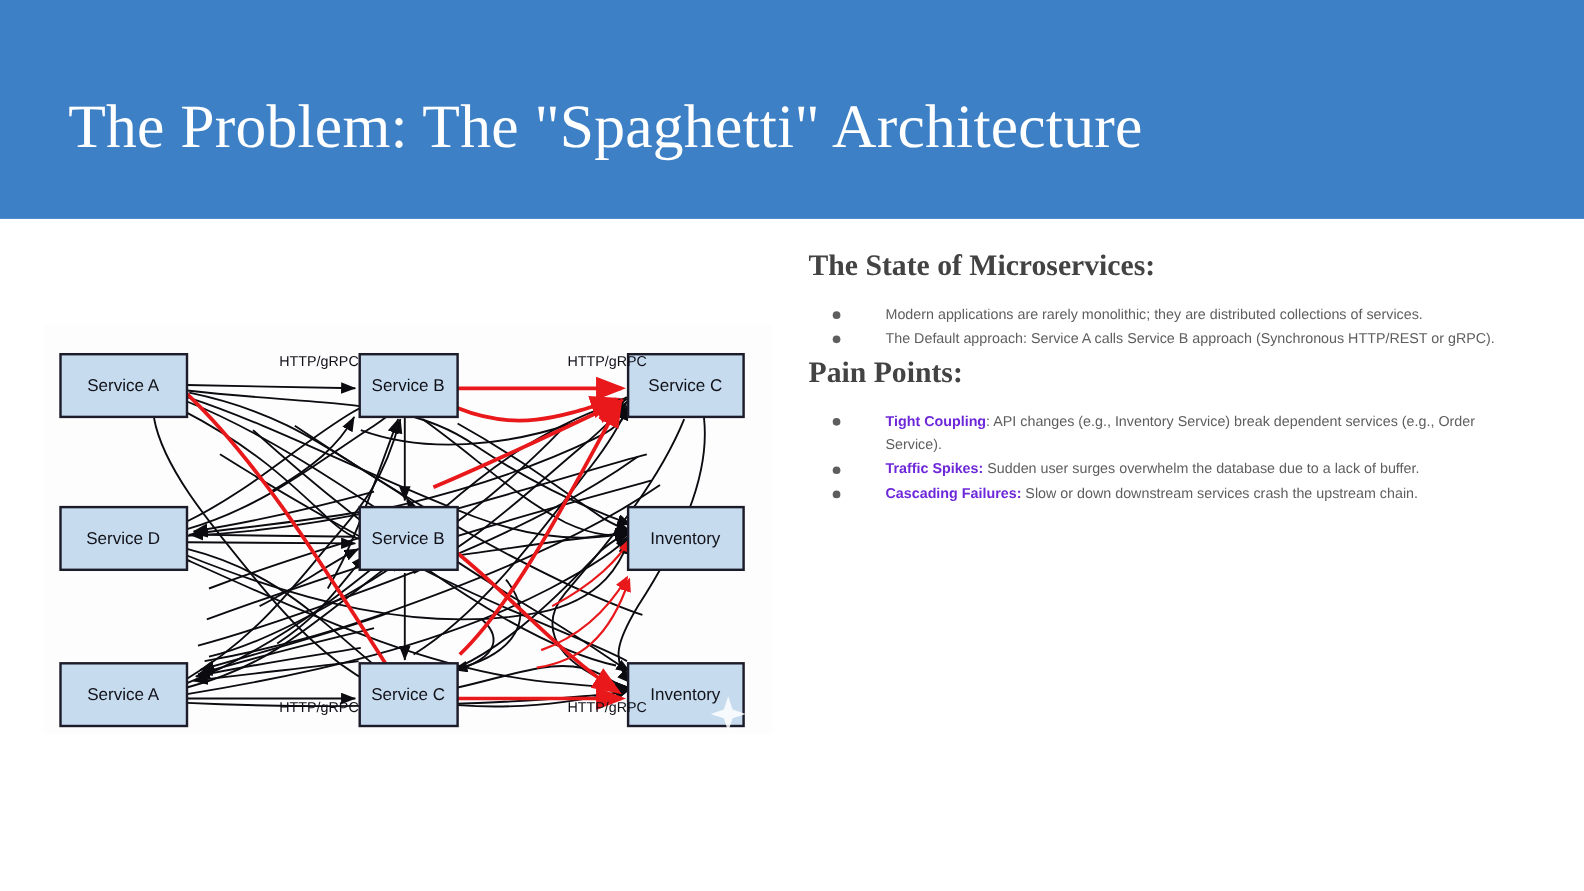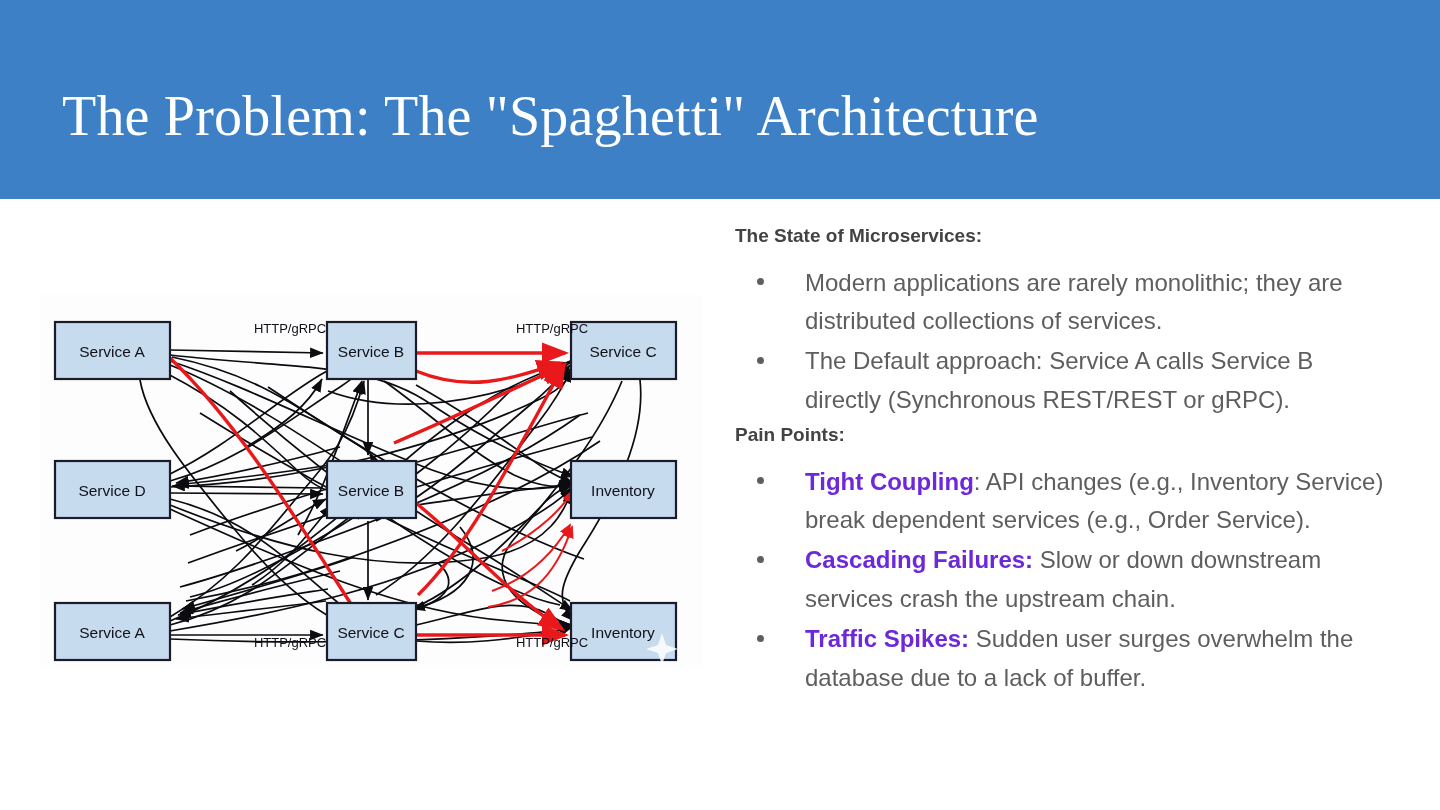--- a/index.html
+++ b/index.html
@@ -90,37 +90,38 @@
   .sparkle { fill: #ffffff; opacity: 0.85; }
 
   
   .content-col {
     position: absolute;
     left: 735px;
     top: 222px;
     width: 660px;
   }
   .section-head {
-    font-size: 19px;
+    font-size: 27px;
     font-weight: bold;
     color: #434343;
     line-height: 1.45;
     margin: 0 0 14px 0;
+    font-family: Liberation Serif, serif;
   }
   .section-head.second {
   }
   .bullet-list {
     list-style: none;
     margin: 0;
     padding: 0;
   }
   .bullet-item {
     position: relative;
     padding-left: 70px;
-    font-size: 24px;
+    font-size: 13px;
     line-height: 1.62;
     color: #5e5e5e;
     margin-bottom: 1px;
   }
   .bullet-item .dot {
     position: absolute;
     left: 22px;
     top: 0.62em;
     width: 7px;
     height: 7px;
@@ -298,36 +299,36 @@
 
     <div class="section-head">The State of Microservices:</div>
 
     <ul class="bullet-list">
       <li class="bullet-item">
         <span class="dot"></span>
         <span>Modern applications are rarely monolithic; they are distributed collections of services.</span>
       </li>
       <li class="bullet-item">
         <span class="dot"></span>
-        <span>The Default approach: Service A calls Service B directly (Synchronous REST/REST or gRPC).</span>
+        <span>The Default approach: Service A calls Service B approach (Synchronous HTTP/REST or gRPC).</span>
       </li>
     </ul>
 
     <div class="section-head second">Pain Points:</div>
 
     <ul class="bullet-list">
       <li class="bullet-item">
         <span class="dot"></span>
         <b>Tight Coupling</b><span>: API changes (e.g., Inventory Service) break dependent services (e.g., Order Service).</span>
       </li>
       <li class="bullet-item">
         <span class="dot"></span>
+        <b>Traffic Spikes:</b><span> Sudden user surges overwhelm the database due to a lack of buffer.</span>
+      </li>
+      <li class="bullet-item">
+        <span class="dot"></span>
         <b>Cascading Failures:</b><span> Slow or down downstream services crash the upstream chain.</span>
       </li>
-      <li class="bullet-item">
-        <span class="dot"></span>
-        <b>Traffic Spikes:</b><span> Sudden user surges overwhelm the database due to a lack of buffer.</span>
-      </li>
     </ul>
 
   </div>
 
 </div>
 
 </body></html>

